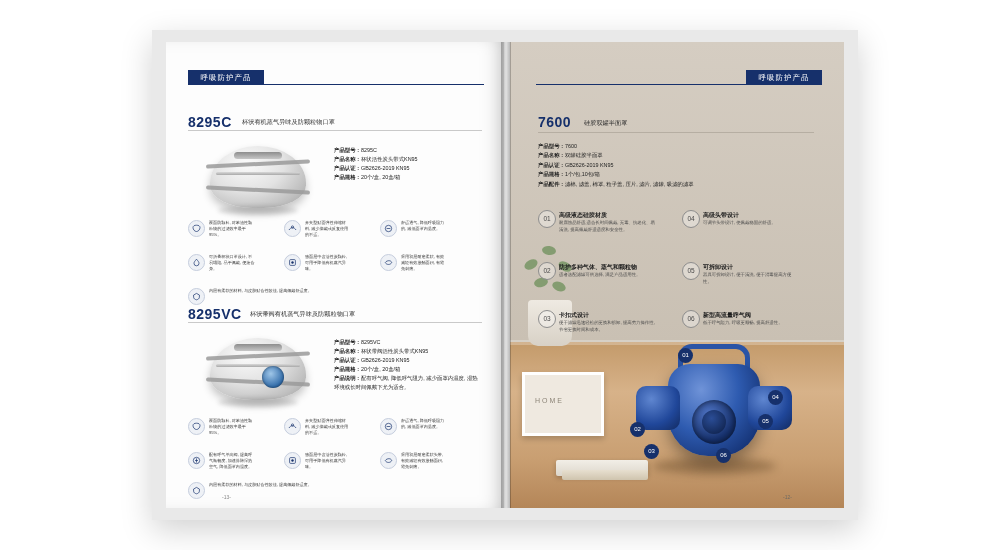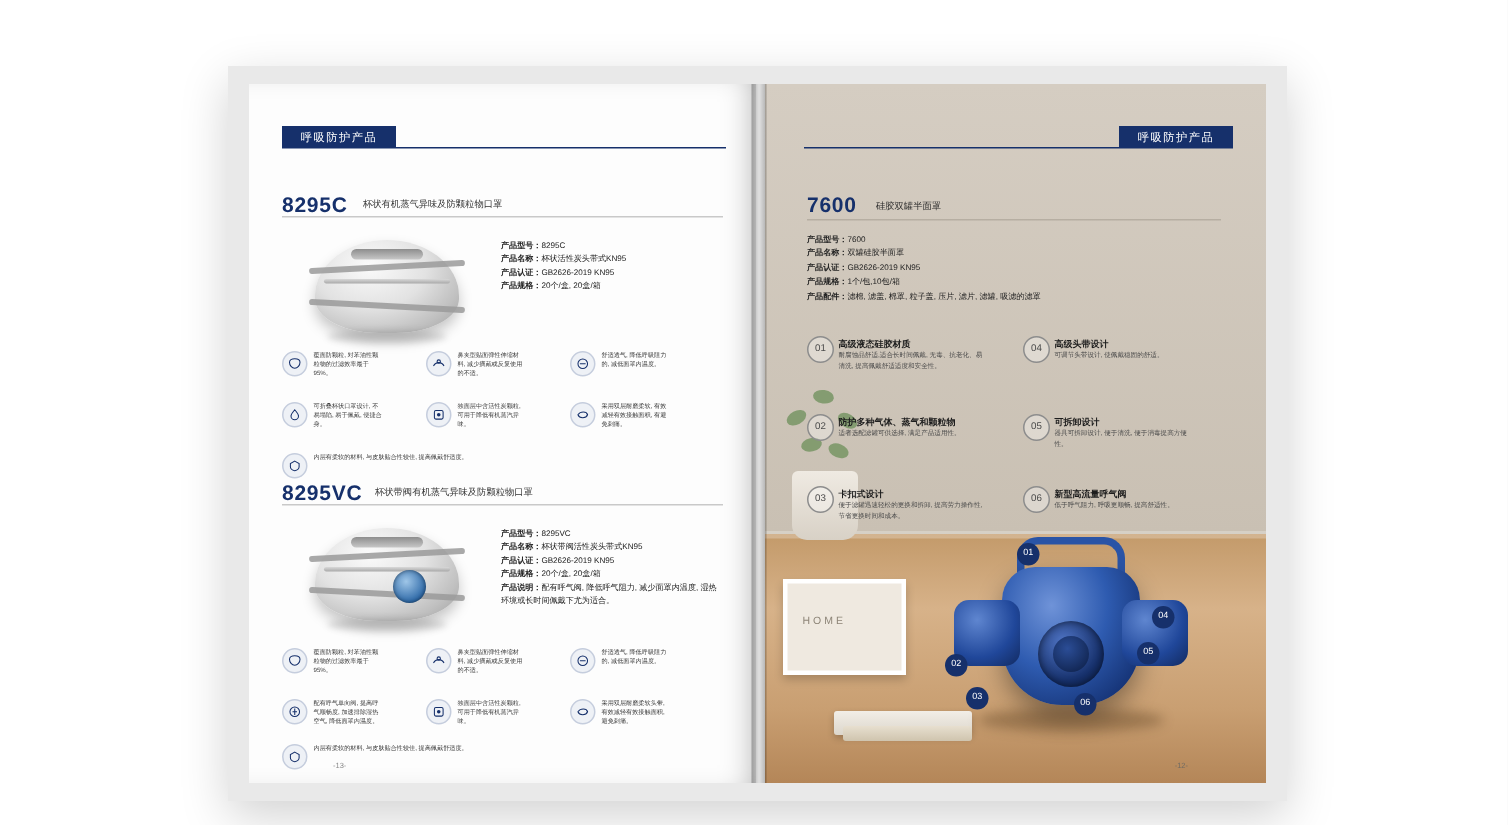--- a/index.html
+++ b/index.html
@@ -1,20 +1,20 @@
 <!DOCTYPE html>
 <html><head>
 <meta charset="utf-8">
 <style>
   html,body{margin:0;padding:0;background:#ffffff;}
   body{width:1005px;height:550px;overflow:hidden;font-family:"Liberation Sans","DejaVu Sans",sans-serif;}
   .stage{position:relative;width:1005px;height:550px;background:#ffffff;}
 
   
-  .book{position:absolute;left:152px;top:44px;width:706px;height:490px;
+  .book{position:absolute;left:152px;top:30px;width:706px;height:490px;
         background:#e9e9e9;
         box-shadow:0 10px 30px rgba(0,0,0,.18);}
   .page{position:absolute;top:12px;height:466px;background:#fff;overflow:hidden;}
   .page.left{left:14px;width:338px;background:#fdfdfd;
       box-shadow:inset -14px 0 22px -14px rgba(0,0,0,.35);}
   .page.right{left:358px;width:334px;
       box-shadow:inset 14px 0 22px -14px rgba(0,0,0,.30);}
   .gutter{position:absolute;left:349px;top:12px;width:10px;height:466px;
       background:linear-gradient(to right,rgba(0,0,0,.28),rgba(0,0,0,.06) 45%,rgba(0,0,0,.05) 55%,rgba(0,0,0,.25));}
 

